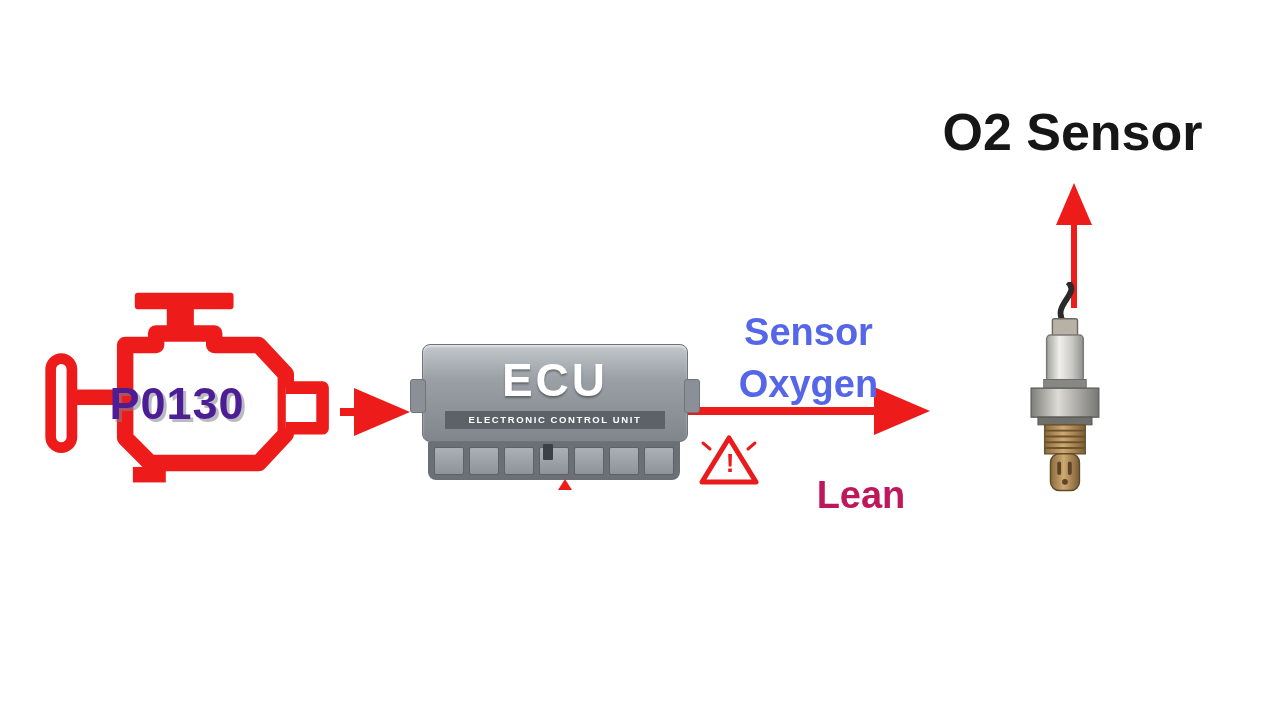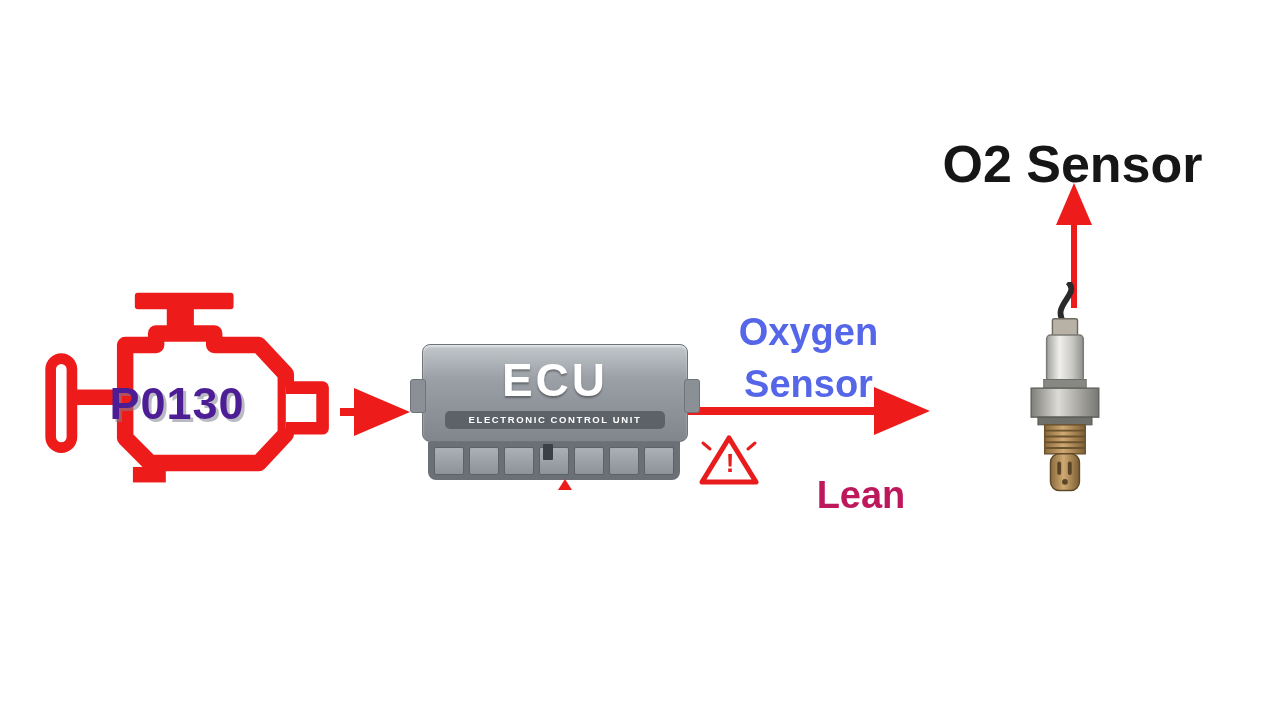--- a/index.html
+++ b/index.html
@@ -20,21 +20,21 @@
   .ecu{left:422px;top:344px;width:264px;height:138px;}
   .ecu-top{position:absolute;left:0;top:0;width:264px;height:96px;border-radius:8px;
            background:linear-gradient(180deg,#c3c8cc 0%,#9aa0a6 35%,#80868c 100%);
            border:1px solid #6e7artefact;border:1px solid #6e747a;box-shadow:inset 0 2px 2px rgba(255,255,255,.5);}
   .ecu-tab{position:absolute;width:14px;height:32px;background:#8b9096;border:1px solid #6e747a;border-radius:3px;top:34px;}
   .ecu-tab.left{left:-13px;} .ecu-tab.right{right:-13px;}
   .ecu-name{position:absolute;left:0;top:8px;width:100%;text-align:center;
             color:#ffffff;font-size:46px;font-weight:800;letter-spacing:3px;
             text-shadow:0 2px 2px rgba(0,0,0,.35);}
   .ecu-sub{position:absolute;left:22px;top:66px;width:220px;height:18px;line-height:18px;
-           background:#5d6артefact;background:#5d6268;border-radius:5px;text-align:center;
+           background:#5d6артefact;background:#5d6268;border-radius:0;text-align:center;
            color:#ffffff;font-size:9.5px;font-weight:700;letter-spacing:1.6px;}
   .ecu-conn{position:absolute;left:6px;top:98px;width:252px;height:38px;background:#6a7076;
             border-radius:0 0 8px 8px;display:flex;gap:5px;padding:5px 6px;box-sizing:border-box;}
   .ecu-pin{flex:1;background:linear-gradient(180deg,#aab0b5,#8d9399);border:1px solid #5c6268;border-radius:2px;}
   .ecu-slot{position:absolute;left:121px;top:100px;width:10px;height:16px;background:#3c4146;border-radius:1px;}
   .ecu-caret{left:558px;top:479px;width:0;height:0;border-left:7px solid transparent;
              border-right:7px solid transparent;border-bottom:11px solid #ee1b1b;}
 
   
   .oxy-label{left:716px;top:306px;width:185px;text-align:center;color:#5566e8;
@@ -45,21 +45,21 @@
   
   .warn{left:697px;top:430px;width:64px;height:58px;}
   .warn-mark{left:722px;top:448px;width:16px;text-align:center;color:#e81c1c;
              font-size:26px;font-weight:800;}
 
   
   .o2-photo{left:996px;top:282px;width:136px;height:210px;}
 
   
   .o2-title{left:915px;top:102px;width:315px;text-align:center;color:#161616;
-            font-size:52px;font-weight:600;margin-top:32px;}
+            font-size:52px;font-weight:600;}
   .bank-label{left:925px;top:478px;width:300px;text-align:center;color:#161616;
               font-size:52px;font-weight:600;line-height:1.22;}
 </style>
 </head>
 <body>
 
 <div class="abs" style="left:0;top:0;width:1280px;height:720px;">
 
   <svg id="arrows" viewBox="0 0 1280 720">
     <defs>
@@ -101,22 +101,22 @@
       <div class="ecu-pin"></div>
       <div class="ecu-pin"></div>
       <div class="ecu-pin"></div>
       <div class="ecu-pin"></div>
     </div>
     <div class="ecu-slot"></div>
   </div>
   <div class="abs ecu-caret"></div>
 
   <div class="abs oxy-label">
+    <div>Sensor</div>
     <div>Oxygen</div>
-    <div>Sensor</div>
   </div>
 
   <div class="abs warn">
     <svg viewBox="0 0 64 58" width="64" height="58">
       <path d="M32 8 L59 52 H5 Z" fill="#ffffff" stroke="#e81c1c" stroke-width="5" stroke-linejoin="round"></path>
       <line x1="6" y1="13" x2="13" y2="19" stroke="#e81c1c" stroke-width="3" stroke-linecap="round"></line>
       <line x1="58" y1="13" x2="51" y2="19" stroke="#e81c1c" stroke-width="3" stroke-linecap="round"></line>
     </svg>
   </div>
   <div class="abs warn-mark">!</div>

